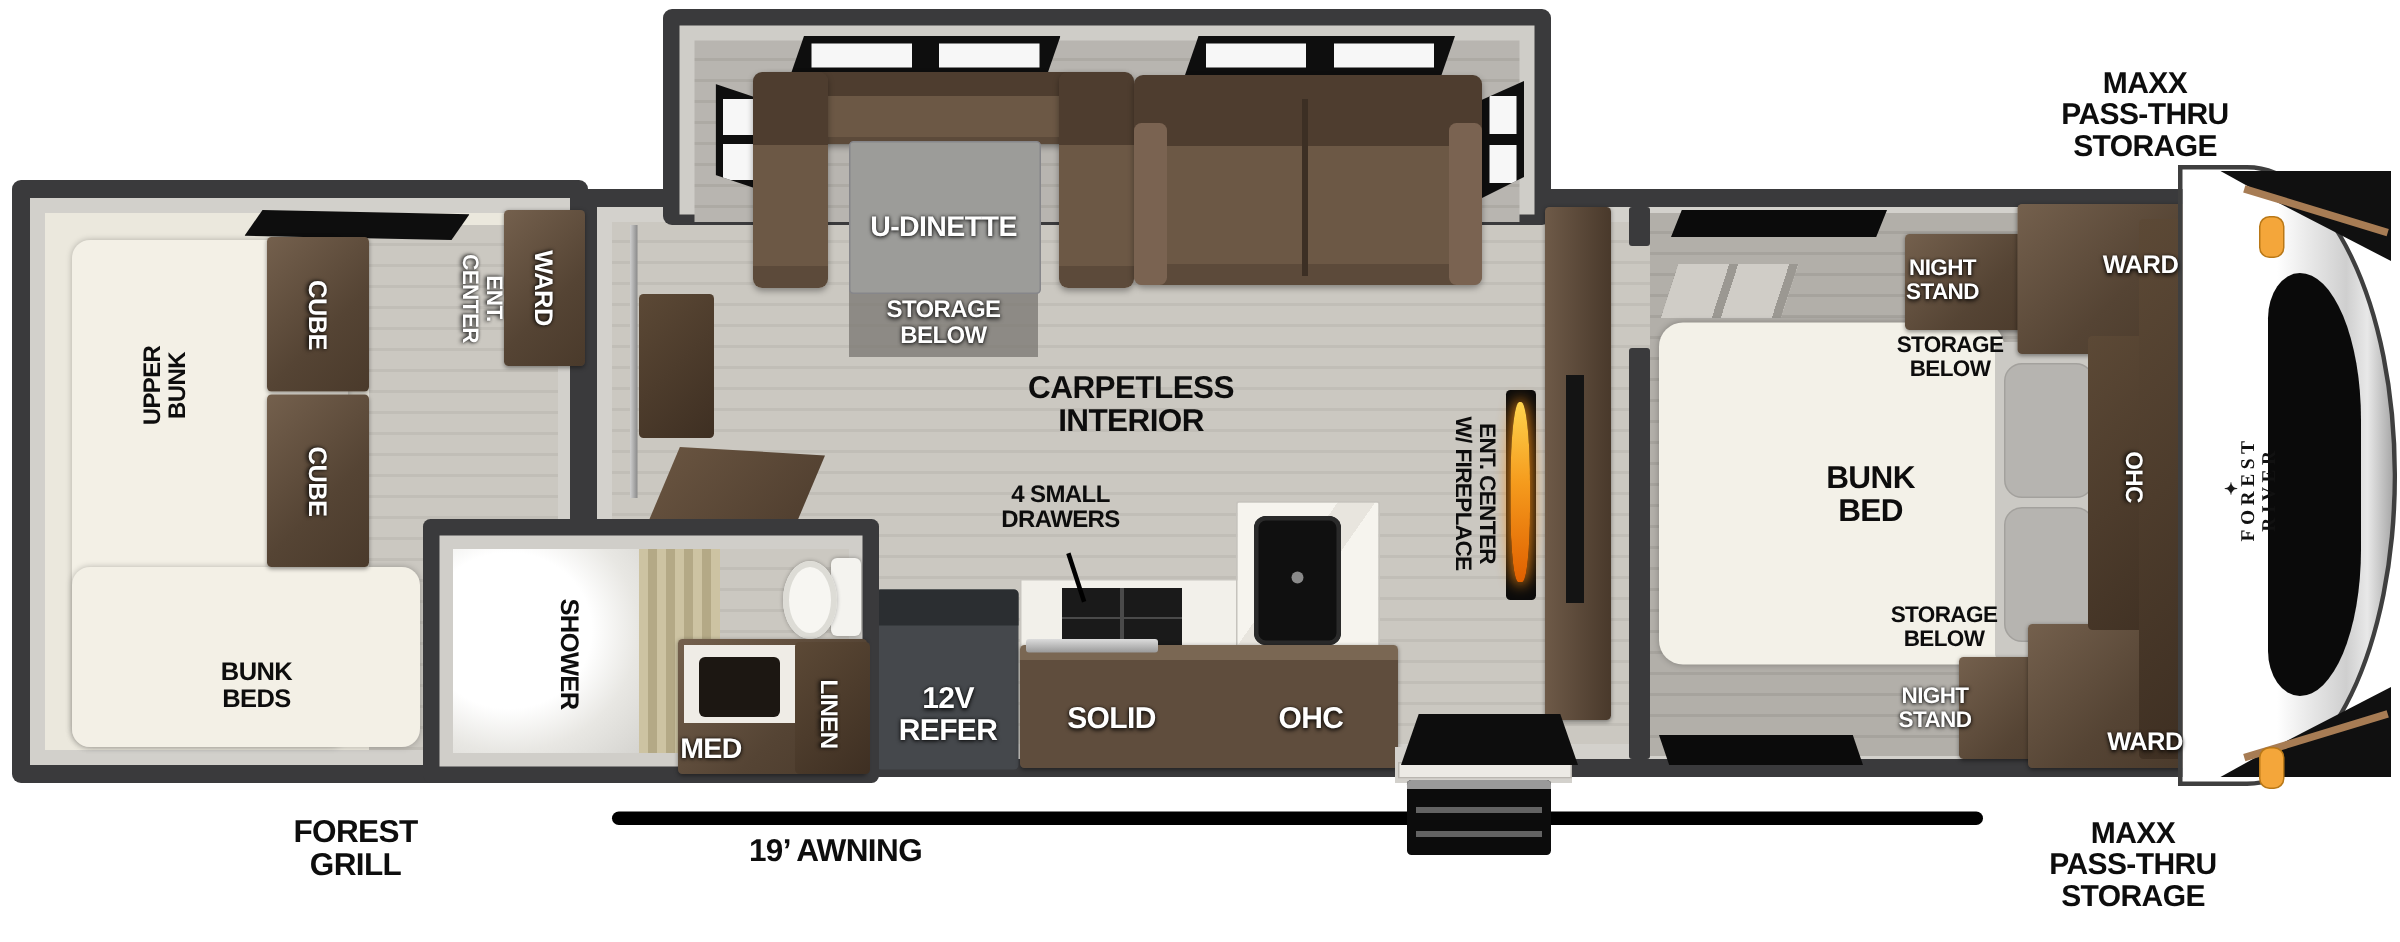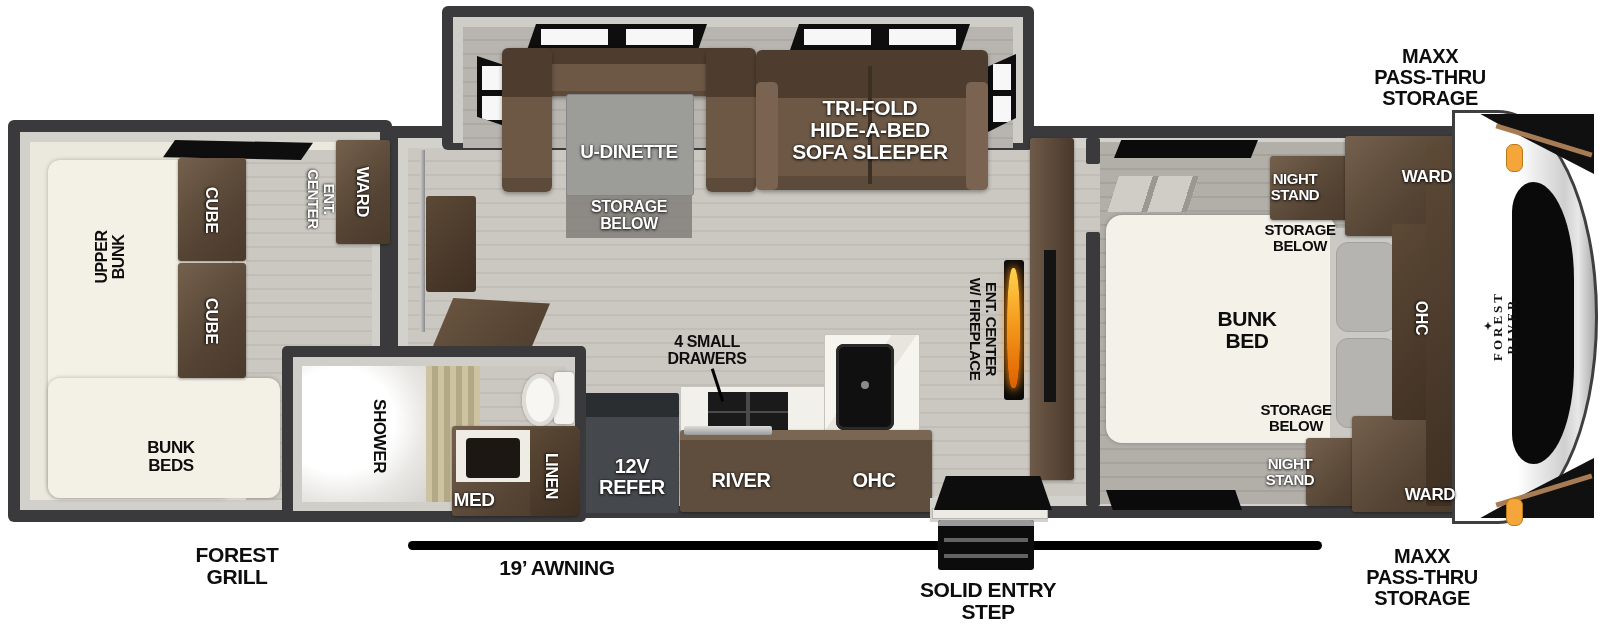--- a/index.html
+++ b/index.html
@@ -156,31 +156,30 @@
   <div class="lb" style="left:171px;top:457px;font-size:17px;">BUNK
 BEDS</div>
 
   <div class="lb r90" style="left:379px;top:436px;font-size:17px;">SHOWER</div>
   <div class="lb w" style="left:474px;top:500px;font-size:19px;">MED</div>
   <div class="lb r90 w" style="left:551px;top:476px;font-size:16px;">LINEN</div>
 
   <div class="lb w" style="left:629px;top:152px;font-size:19px;">U-DINETTE</div>
   <div class="lb w" style="left:629px;top:216px;font-size:16px;">STORAGE
 BELOW</div>
-  <div class="lb w" style="left:870px;top:130px;font-size:21px;">TRI-FOLD
-HIDE-A-BED
-SOFA SLEEPER</div>
+  <div class="lb" style="left:754px;top:270px;font-size:21px;">CARPETLESS
+INTERIOR</div>
   <div class="lb r90" style="left:983px;top:329px;font-size:15px;">ENT. CENTER
 W/ FIREPLACE</div>
 
-  <div class="lb" style="left:707px;top:351px;font-size:16px;">4 SMALL
+  <div class="lb" style="left:707px;top:339px;font-size:16px;">4 SMALL
 DRAWERS</div>
   <div class="lb w" style="left:632px;top:477px;font-size:20px;">12V
 REFER</div>
-  <div class="lb w" style="left:741px;top:480px;font-size:20px;">RIVER</div>
+  <div class="lb w" style="left:741px;top:480px;font-size:20px;">SOLID</div>
   <div class="lb w" style="left:874px;top:480px;font-size:20px;">OHC</div>
 
   <div class="lb w" style="left:1295px;top:187px;font-size:15px;">NIGHT
 STAND</div>
   <div class="lb" style="left:1300px;top:238px;font-size:15px;">STORAGE
 BELOW</div>
   <div class="lb" style="left:1247px;top:330px;font-size:21px;">BUNK
 BED</div>
   <div class="lb" style="left:1296px;top:418px;font-size:15px;">STORAGE
 BELOW</div>
@@ -192,16 +191,14 @@
 
   <div class="lb" style="left:1430px;top:77px;font-size:20px;">MAXX
 PASS-THRU
 STORAGE</div>
   <div class="lb" style="left:1422px;top:577px;font-size:20px;">MAXX
 PASS-THRU
 STORAGE</div>
   <div class="lb" style="left:237px;top:566px;font-size:21px;">FOREST
 GRILL</div>
   <div class="lb" style="left:557px;top:568px;font-size:21px;">19’ AWNING</div>
-  <div class="lb" style="left:988px;top:601px;font-size:21px;">SOLID ENTRY
-STEP</div>
 
 </div>
 
 </body></html>

